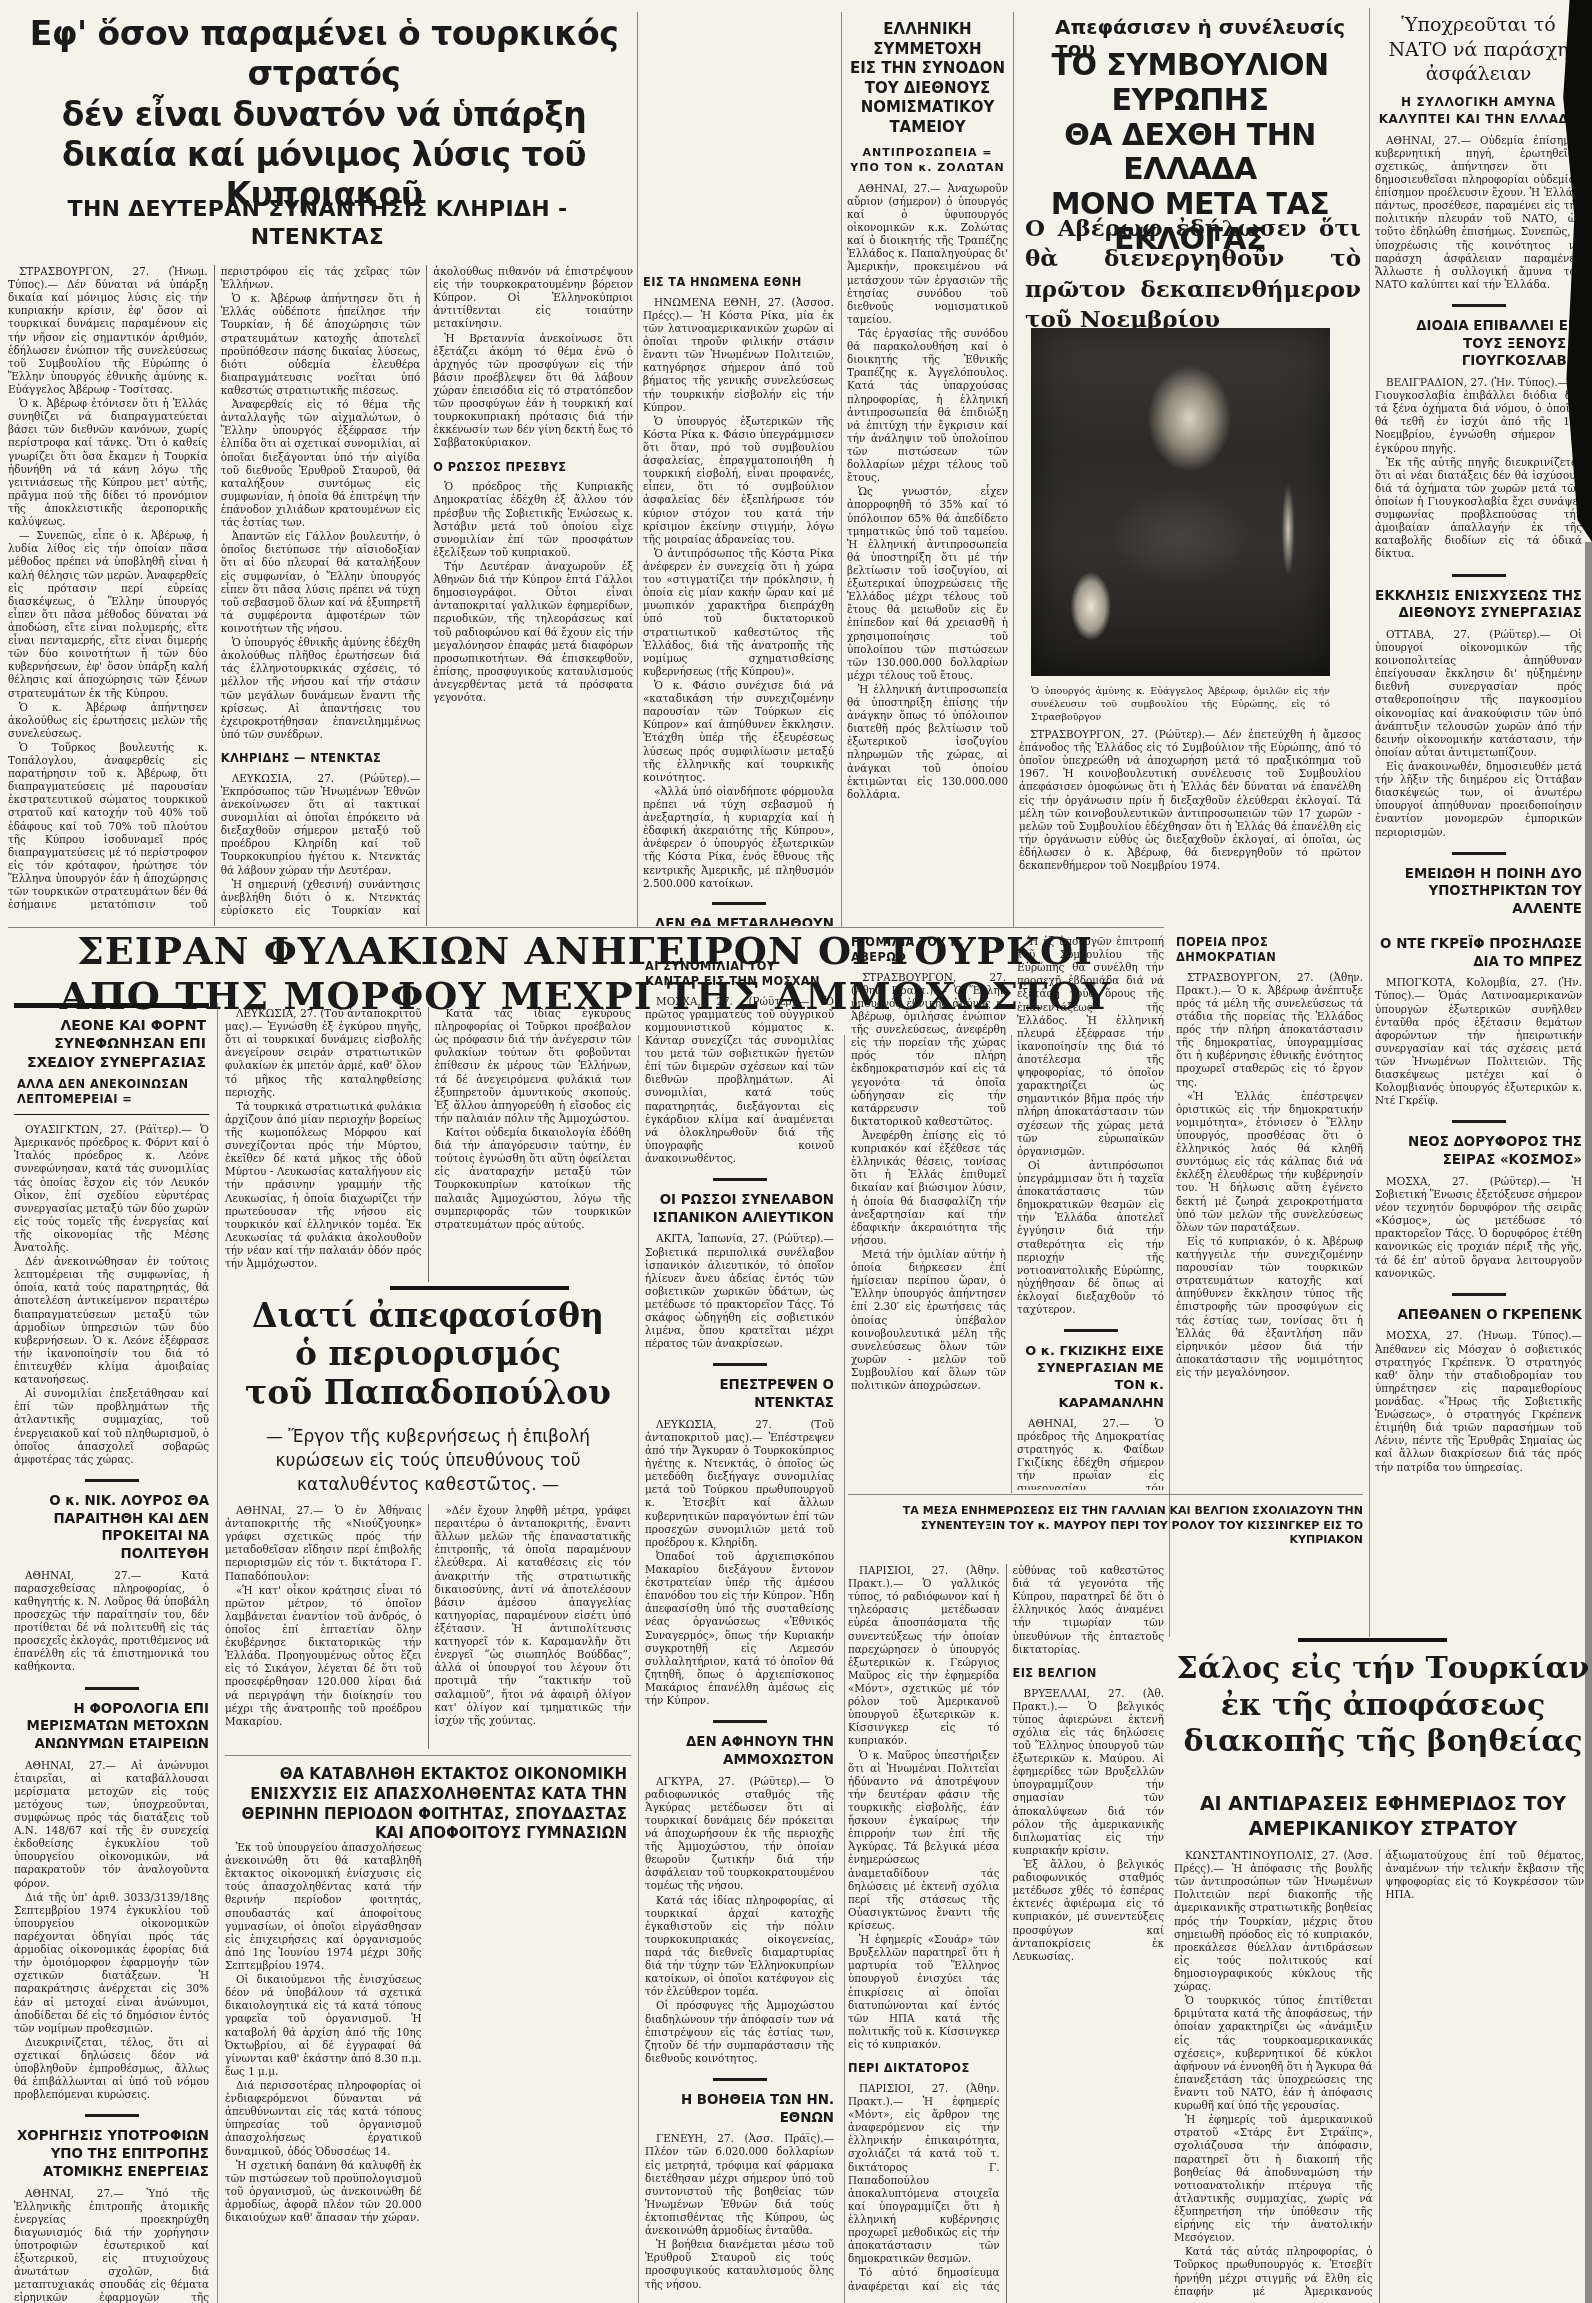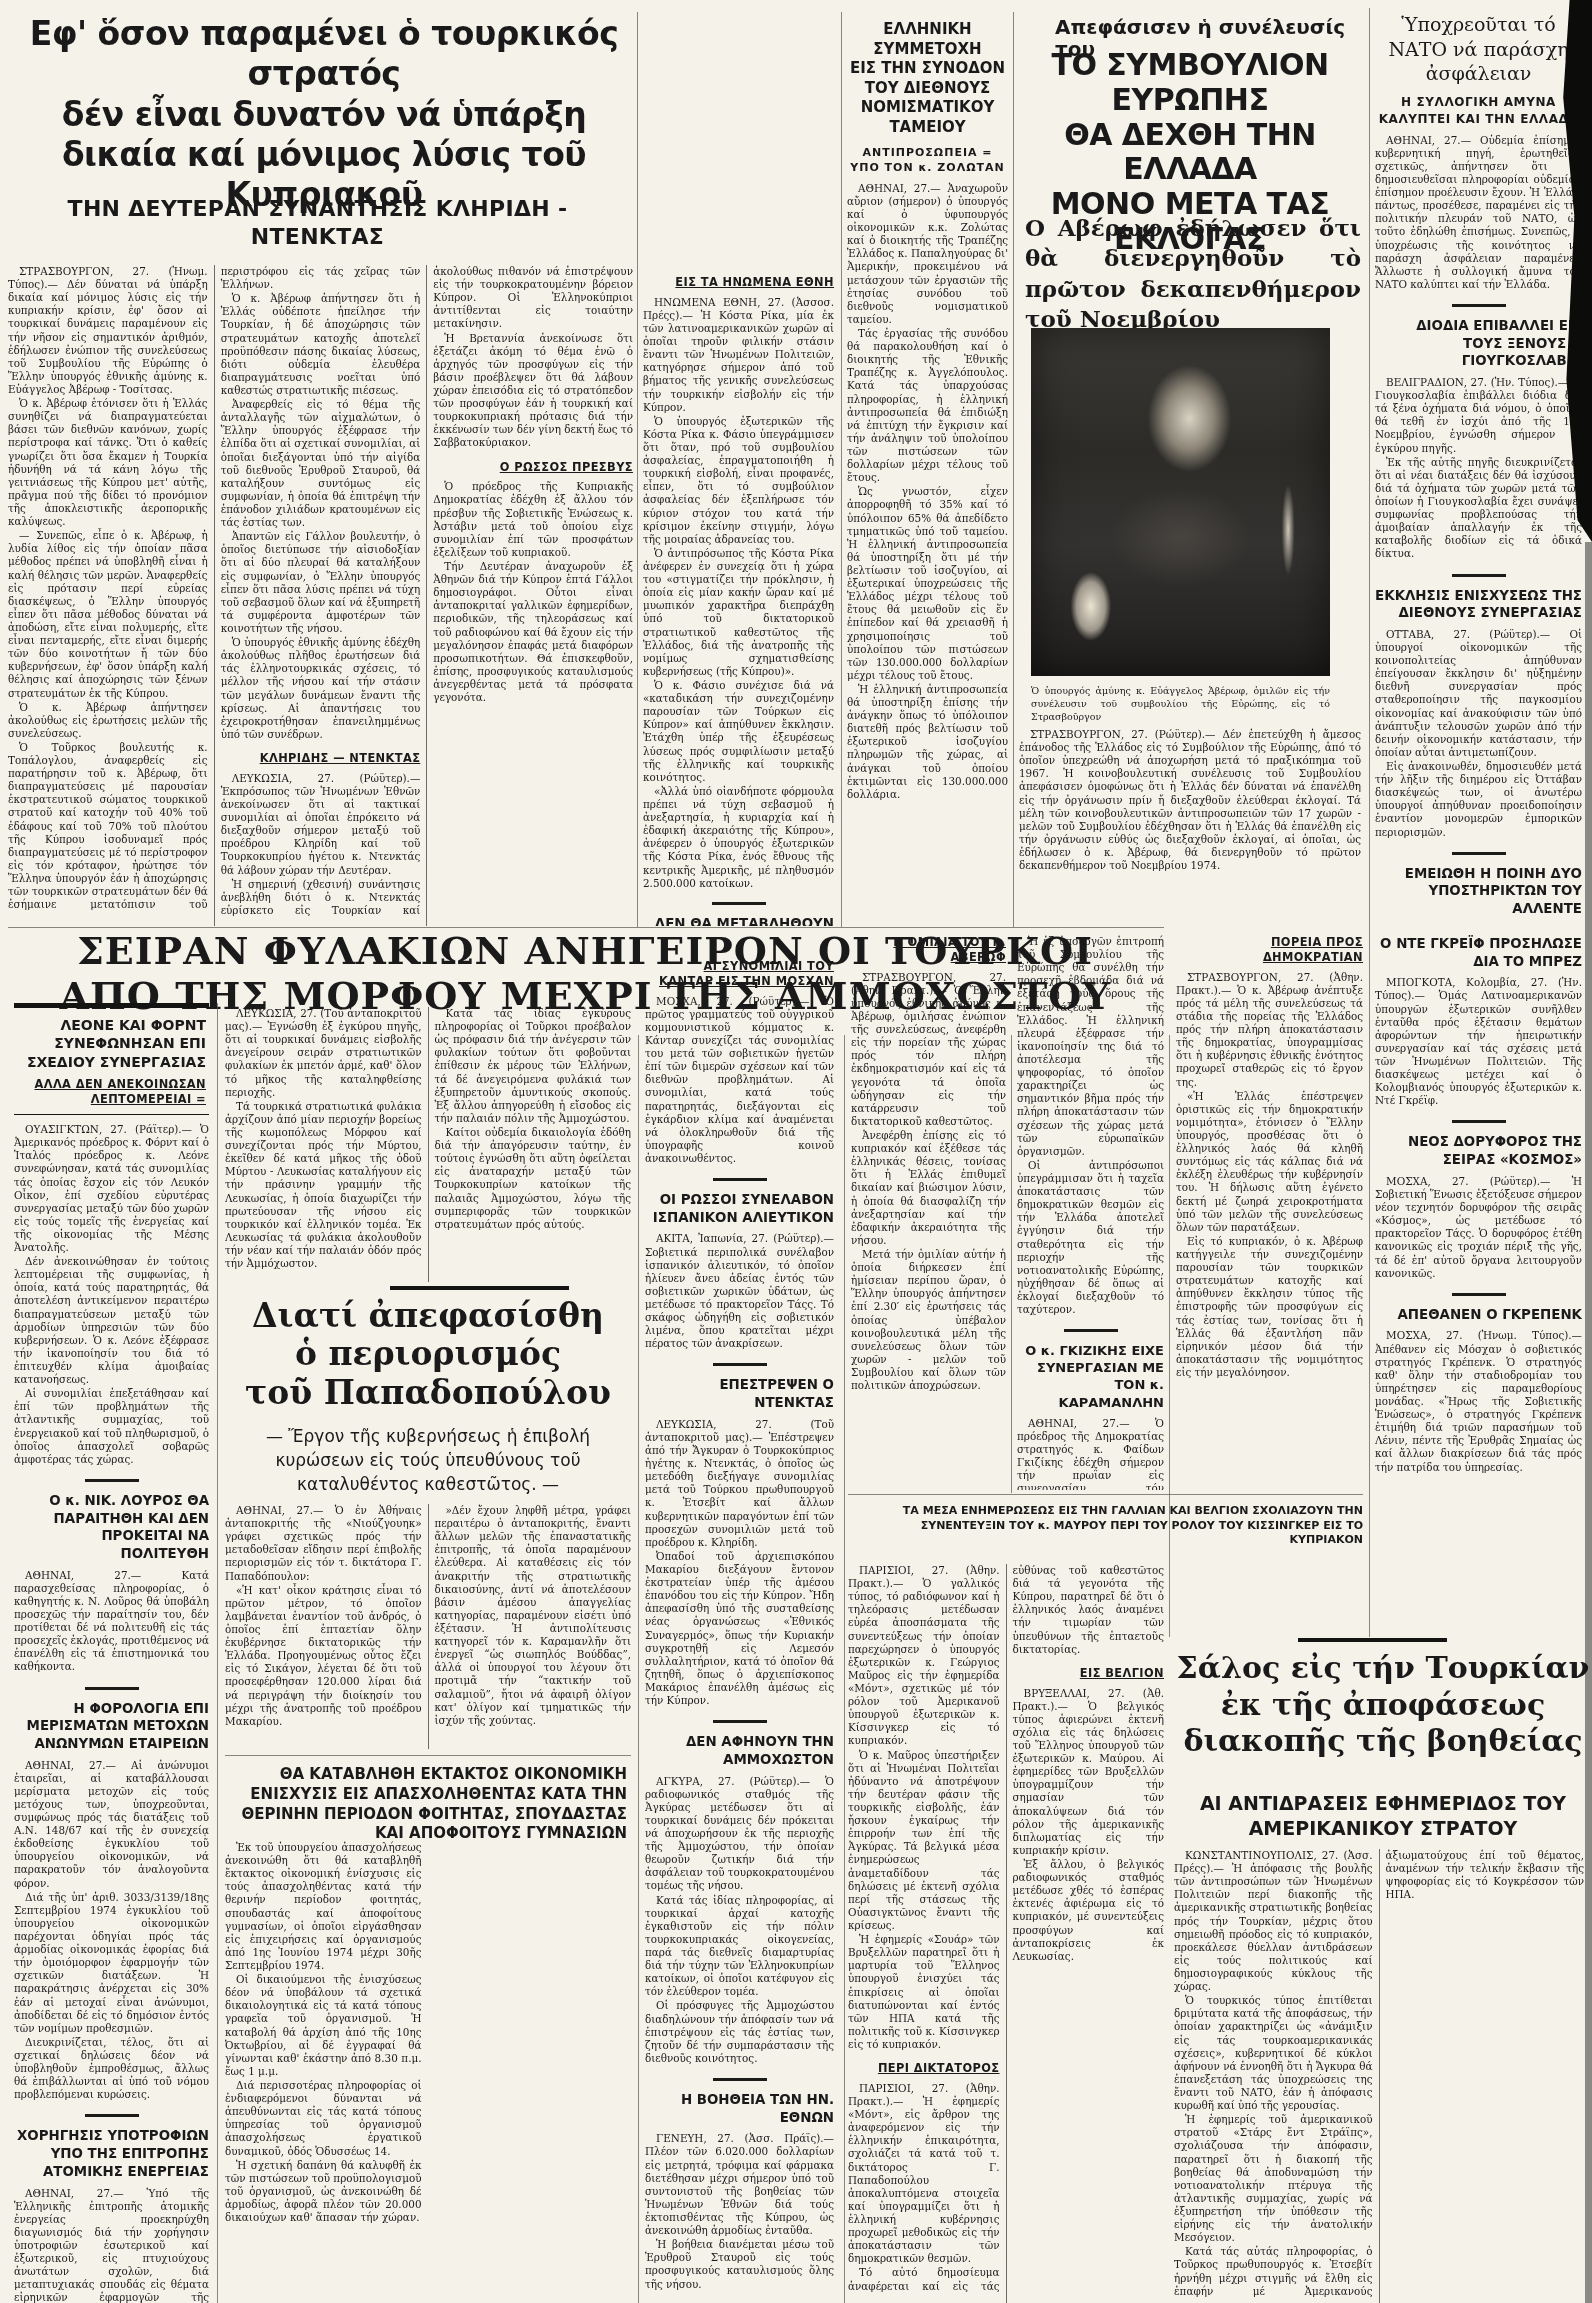--- a/index.html
+++ b/index.html
@@ -3,21 +3,21 @@
 <meta charset="utf-8">
 <style>
   html,body{margin:0;padding:0;background:#c9c4b8;}
   #page{position:relative;width:1592px;height:2303px;background:#f5f2ea;color:#1a1a1a;
         font-family:"DejaVu Serif",serif;overflow:hidden;}
   .abs{position:absolute;}
   .body{font:10.4px/1.26 "DejaVu Serif",serif;text-align:justify;overflow:hidden;}
   .body p{margin:0 0 1px 0;text-indent:11px;}
   .cols2{column-count:2;column-gap:13px;column-rule:1px solid #6b6b66;column-fill:auto;}
   .cols3{column-count:3;column-gap:13px;column-rule:1px solid #6b6b66;column-fill:auto;}
-  .xhead{font:bold 11.4px/1.3 "DejaVu Sans",sans-serif;text-align:right;letter-spacing:0.4px;margin:10px 0 6px;text-decoration:underline;}
+  .xhead{font:bold 11.4px/1.3 "DejaVu Sans",sans-serif;text-align:left;letter-spacing:0.4px;margin:10px 0 6px;}
   .shead{font:bold 13.4px/1.32 "DejaVu Sans",sans-serif;text-align:right;margin:0 0 6px;}
   .sepbar{width:54px;height:3px;background:#1b1b18;margin:12px auto 10px;}
   .vrule{position:absolute;width:1px;background:#59594f;opacity:.7;}
   .hrule{position:absolute;height:1px;background:#59594f;opacity:.7;}
   .bigbar{position:absolute;height:4px;background:#141412;}
   .stack{overflow:hidden;}
   .lead-h{font:bold 33px/1.22 "DejaVu Sans",sans-serif;text-align:center;letter-spacing:-0.5px;}
   .lead-sub{font:bold 22px/1.28 "DejaVu Sans",sans-serif;text-align:center;letter-spacing:0.3px;}
   .imf-h{font:bold 15px/1.3 "DejaVu Sans",sans-serif;text-align:center;}
   .imf-k{font:bold 11px/1.4 "DejaVu Sans",sans-serif;text-align:center;letter-spacing:1px;margin:8px 0 6px;}

